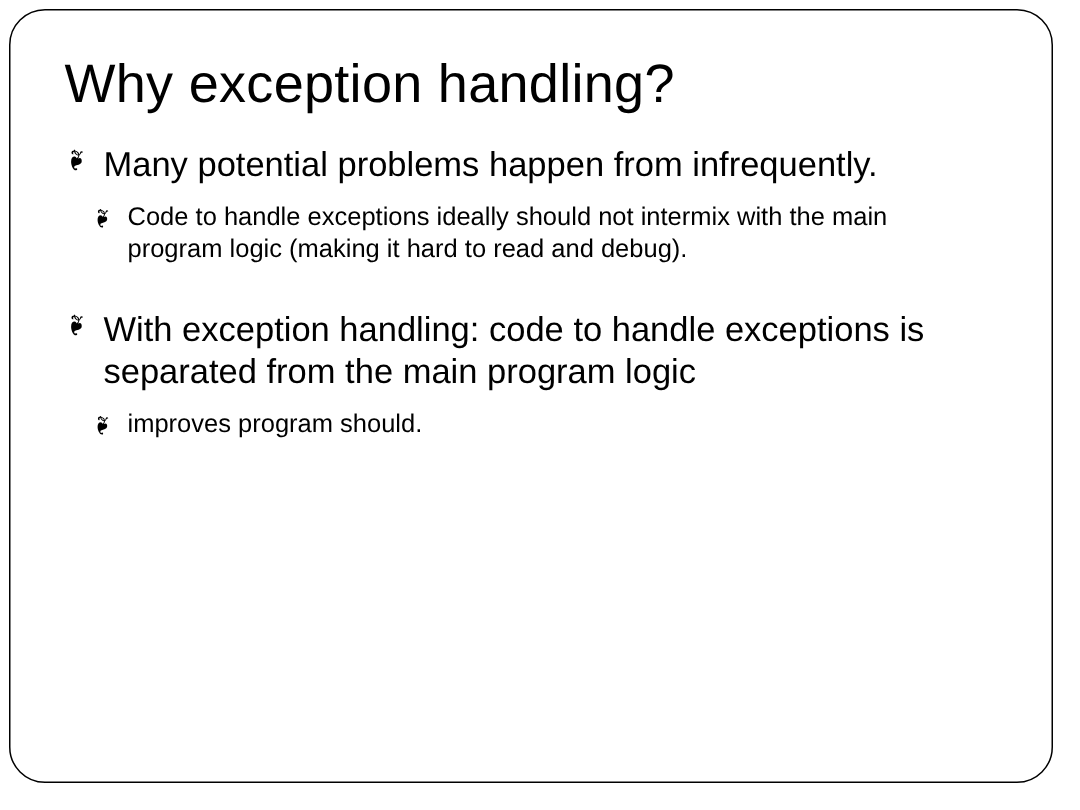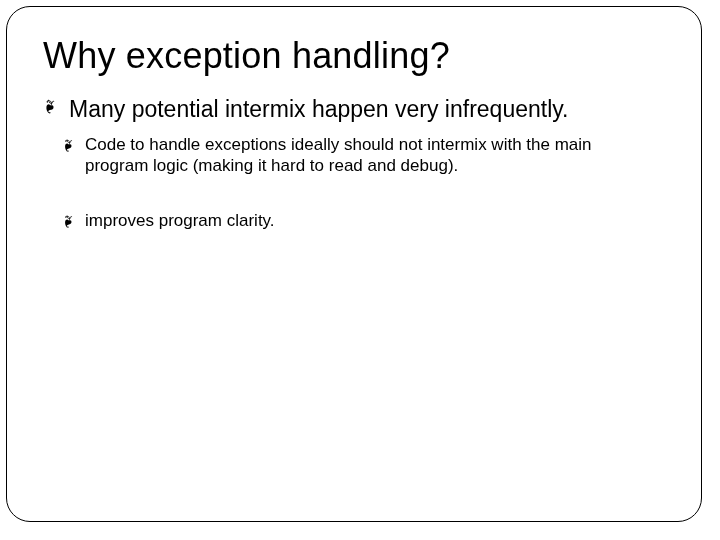--- a/index.html
+++ b/index.html
@@ -78,26 +78,29 @@
     height: 14px;
   }
 </style>
 </head>
 <body>
 
 <div class="slide">
   <h1 class="title">Why exception handling?</h1>
 
   <ul class="lvl1">
-    <li>Many potential intermix happen very infrequently.</li>
+    <li>Many potential problems happen from infrequently.</li>
   </ul>
 
   <ul class="lvl2">
     <li>Code to handle exceptions ideally should not intermix with the main program logic (making it hard to read and debug).</li>
   </ul>
 
   <div class="gap"></div>
 
+  <ul class="lvl1">
+    <li>With exception handling: code to handle exceptions is separated from the main program logic</li>
+  </ul>
 
   <ul class="lvl2">
-    <li>improves program clarity.</li>
+    <li>improves program should.</li>
   </ul>
 </div>
 
 </body></html>

